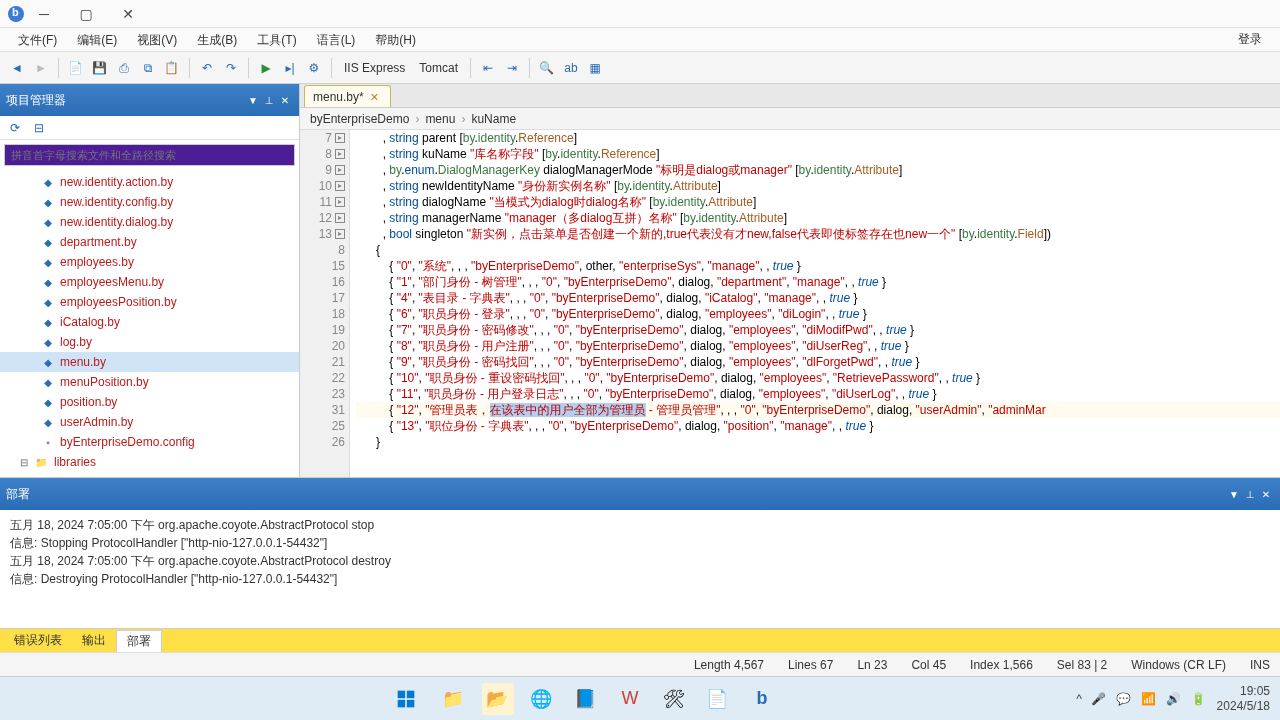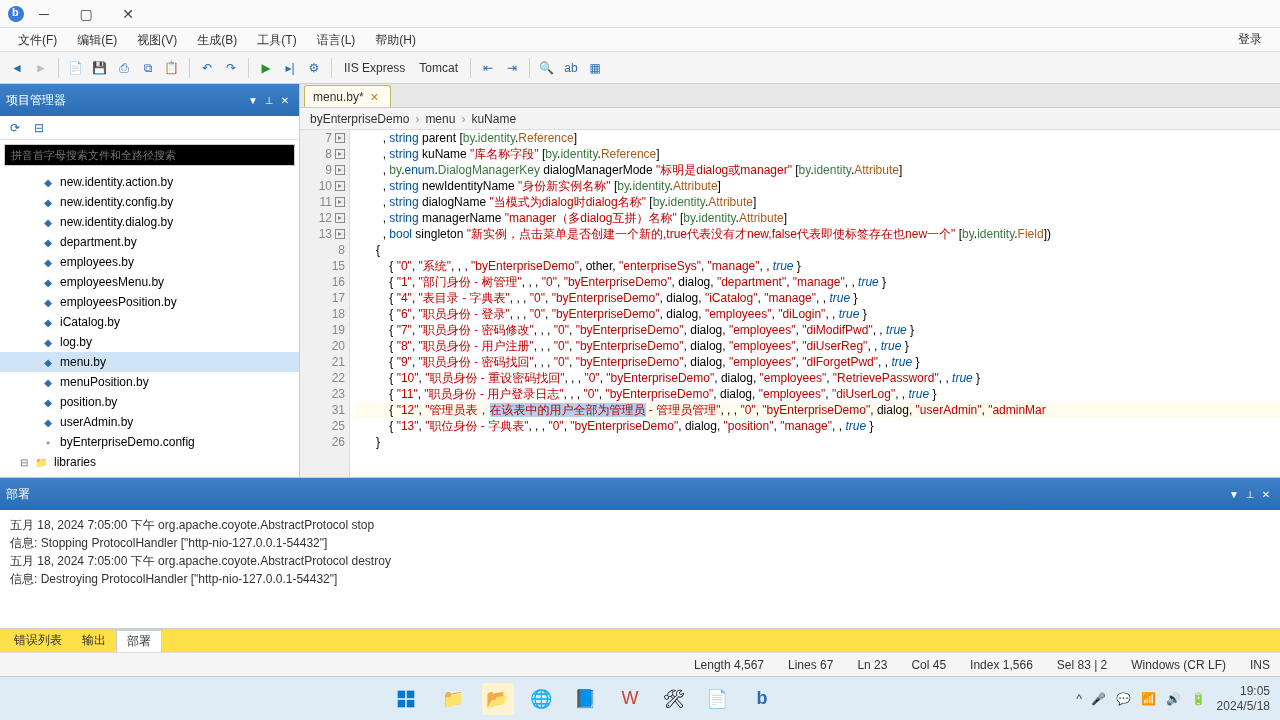--- a/index.html
+++ b/index.html
@@ -19,32 +19,32 @@
 .toolbar .sep { width: 1px; height: 20px; background: #d0d0d0; margin: 0 4px; }
 .toolbar .txt-btn { padding: 0 6px; height: 22px; line-height: 22px; color: #333; cursor: pointer; }
 .content { flex: 1; display: flex; min-height: 0; }
 .sidebar { width: 300px; border-right: 1px solid #ccc; display: flex; flex-direction: column; background: #fff; }
 .panel-header { height: 32px; background: linear-gradient(#3f81c8, #2a6cb5); color: #fff; display: flex; align-items: center; padding: 12px 6px; font-size: 12px; }
 .panel-header .panel-title { flex: 1; }
 .panel-header .panel-btn { width: 16px; height: 16px; display: flex; align-items: center; justify-content: center; cursor: pointer; font-size: 10px; }
 .sidebar-tools { height: 24px; display: flex; align-items: center; padding: 0 6px; gap: 6px; border-bottom: 1px solid #e0e0e0; }
 .sidebar-tools .tool { width: 18px; height: 18px; color: #2a6cb5; cursor: pointer; display: flex; align-items: center; justify-content: center; }
 .sidebar-search { padding: 4px; }
-.sidebar-search input { width: 100%; height: 22px; border: 1px solid #ccc; padding: 0 6px; background: #000000; color: #888; font-size: 11px; }
+.sidebar-search input { width: 100%; height: 22px; border: 1px solid #ccc; padding: 0 6px; background: #4c1d95; color: #888; font-size: 11px; }
 .tree { flex: 1; overflow: auto; padding: 2px 0; }
 .tree-item { display: flex; align-items: center; height: 20px; padding-left: 40px; cursor: pointer; }
 .tree-item.lib { padding-left: 20px; }
 .tree-item.config { padding-left: 40px; }
 .tree-item.selected { background: #d0e4f7; }
 .tree-item .expander { width: 14px; font-size: 10px; color: #666; }
 .tree-item .file-icon { width: 16px; height: 16px; margin-right: 4px; display: flex; align-items: center; justify-content: center; font-size: 10px; }
 .tree-item .file-icon.by { color: #2a6cb5; }
 .tree-item .file-icon.cfg { color: #888; }
 .tree-item .file-icon.fld { color: #e0b050; }
-.tree-item .label { color: #000000; }
+.tree-item .label { color: #b91c1c; }
 .editor-area { flex: 1; display: flex; flex-direction: column; min-width: 0; }
 .tabs { height: 24px; background: #e8e8e8; display: flex; align-items: flex-end; border-bottom: 1px solid #ccc; padding-left: 4px; position: relative; }
 .tab { height: 22px; background: #fffbef; border: 1px solid #c5b864; border-bottom: none; display: flex; align-items: center; padding: 0 8px; gap: 6px; border-radius: 3px 3px 0 0; }
 .tab .tab-name { color: #333; }
 .tab .tab-close { width: 12px; height: 12px; color: #c08030; cursor: pointer; font-size: 11px; }
 .breadcrumb { height: 22px; background: #f4f4f4; display: flex; align-items: center; padding: 0 6px; border-bottom: 1px solid #ddd; color: #333; }
 .breadcrumb .crumb { padding: 0 4px; cursor: pointer; }
 .breadcrumb .sep-c { color: #999; padding: 0 2px; }
 .code-area { flex: 1; display: flex; overflow: hidden; background: #fff; font-family: Consolas, "Courier New", monospace; font-size: 13px; }
 .gutter { width: 50px; background: #f0f0f0; border-right: 1px solid #ddd; text-align: right; padding-right: 4px; color: #888; }

